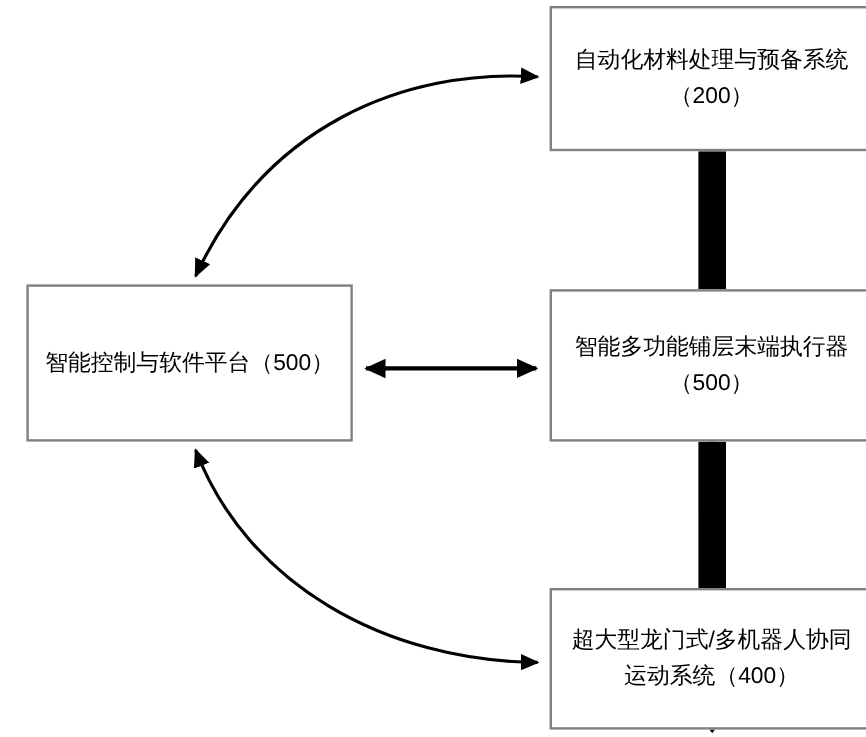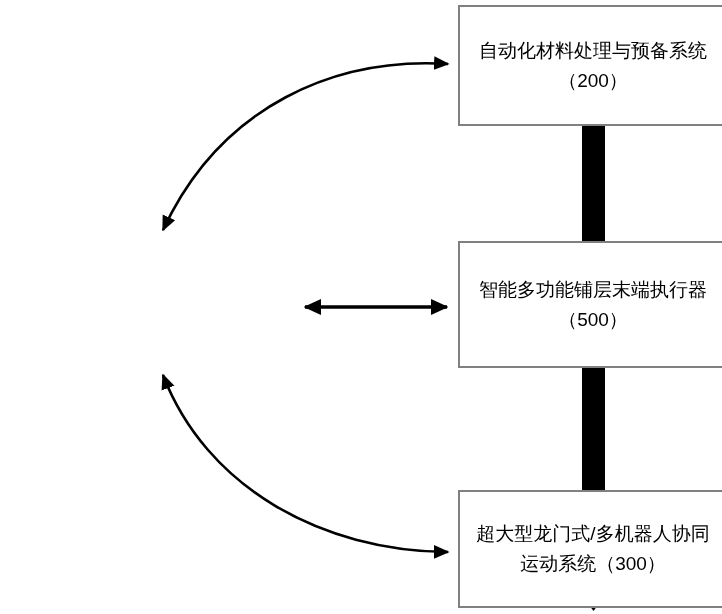--- a/index.html
+++ b/index.html
@@ -111,17 +111,20 @@
 （200）</span>
   </div>
 
   <div class="node-box" id="box-300">
     <span class="node-label">智能多功能铺层末端执行器
 （500）</span>
   </div>
 
   <div class="node-box" id="box-400">
     <span class="node-label">超大型龙门式/多机器人协同
-运动系统（300）</span>
+运动系统（400）</span>
   </div>
 
+  <div class="node-box" id="box-500">
+    <span class="node-label">智能控制与软件平台（500）</span>
+  </div>
 
 </div>
 
 </body></html>

